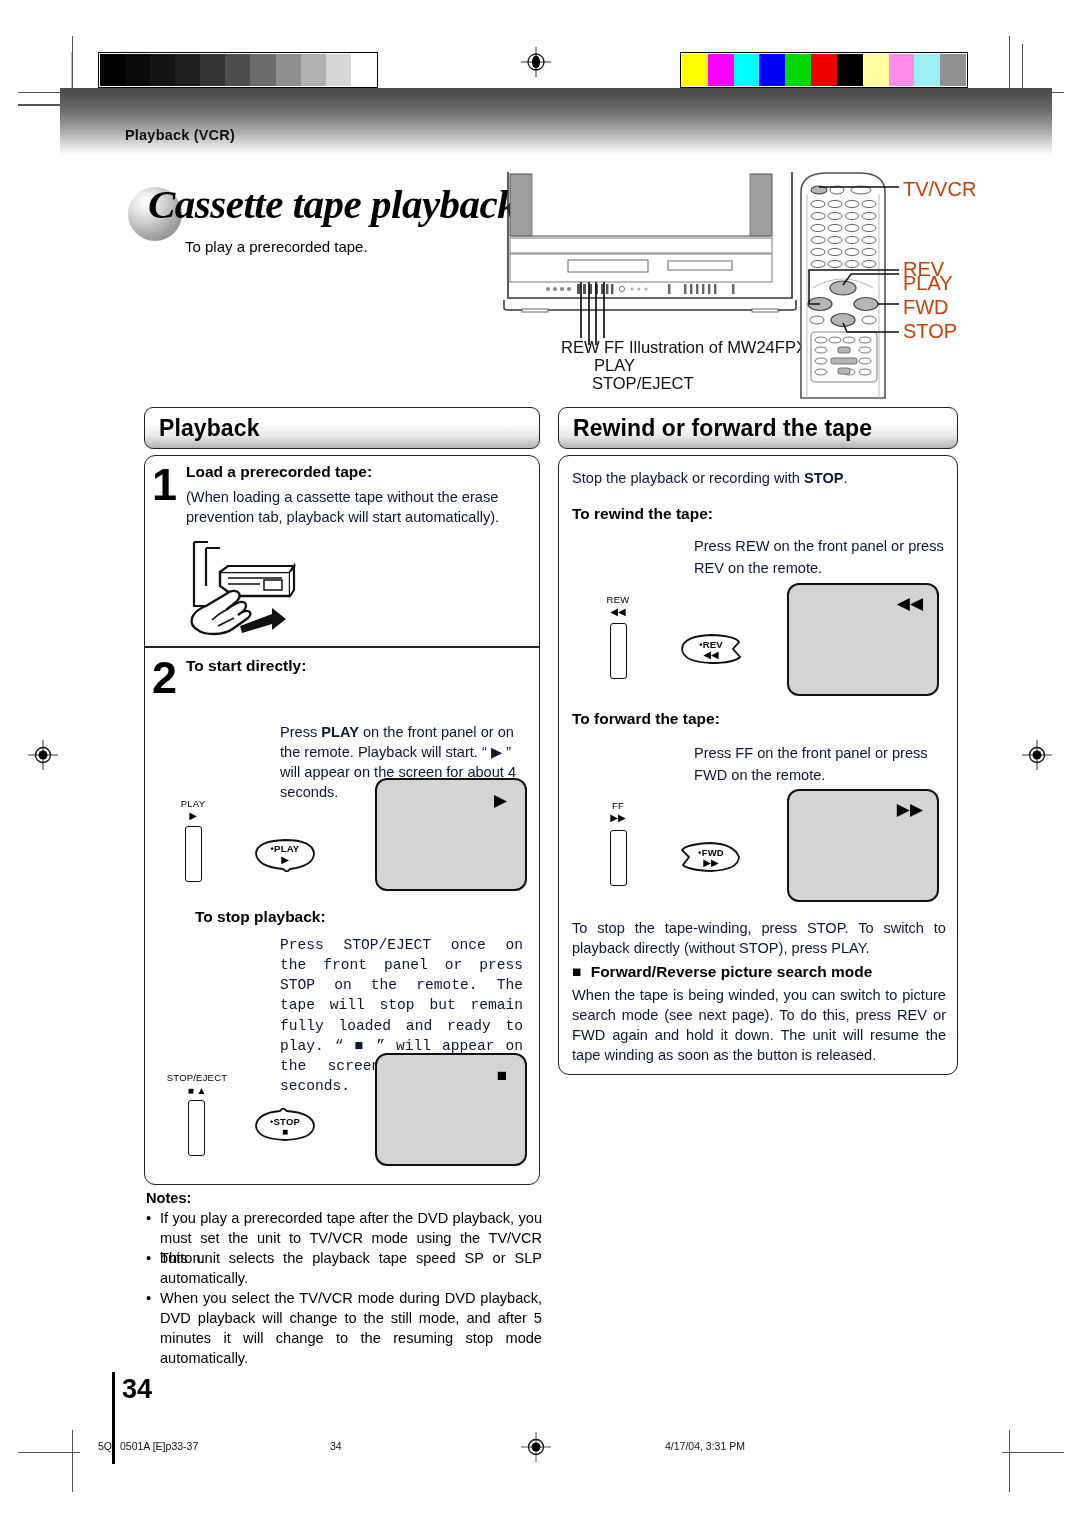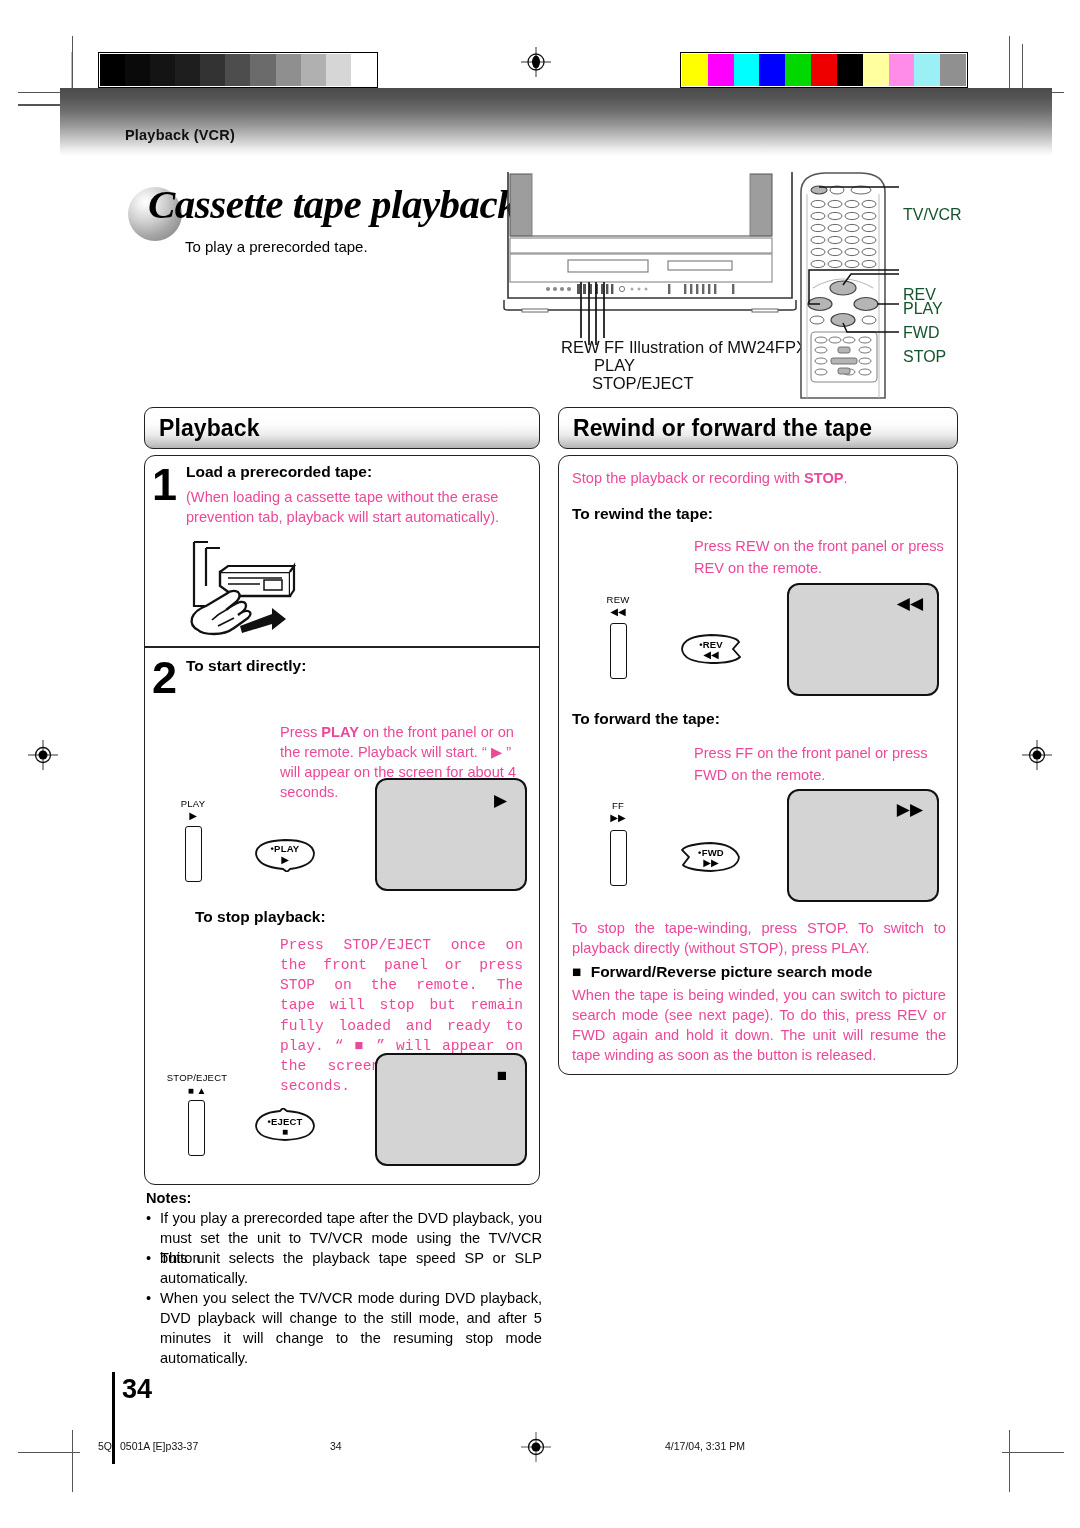--- a/index.html
+++ b/index.html
@@ -40,42 +40,42 @@
   }
   .title-text {
     position:absolute; left:20px; top:0px; font-family:"Liberation Serif", serif;
     font-style:italic; font-weight:bold; font-size:41px; letter-spacing:-0.5px; white-space:nowrap;
   }
   .title-sub { position:absolute; left:57px; top:58px; font-size:15px; }
 
   
   .illus { position:absolute; left:500px; top:170px; width:300px; height:175px; }
   .remote { position:absolute; left:795px; top:170px; width:110px; height:230px; }
-  .callout-label { position:absolute; font-size:16px; color:#14532d; white-space:nowrap;margin-top:28px; }
+  .callout-label { position:absolute; font-size:20px; color:#c2410c; white-space:nowrap; }
 
   .fp-label { position:absolute; font-size:16.5px; color:#111; white-space:nowrap; }
 
   
   .sect-head {
     position:absolute; height:42px; border:1.6px solid #222; border-radius:9px;
     background:linear-gradient(to bottom,#ffffff 0%,#fdfdfd 40%,#ebebeb 68%,#c9c9c9 88%,#b4b4b4 100%);
     display:flex; align-items:center;
   }
   .sect-head span { font-size:23px; font-weight:bold; padding-left:14px; letter-spacing:0.1px; }
 
   
   .panel { position:absolute; border:1.6px solid #222; border-radius:11px; background:#fff; }
   .panel-divider { position:absolute; height:1.5px; background:#222; }
 
   .stepnum {
     position:absolute; font-size:45px; font-weight:bold; font-family:"Liberation Sans", sans-serif;
     line-height:1;
   }
   .steptitle { position:absolute; font-size:15.5px; font-weight:bold; }
-  .bodytext { position:absolute; font-size:14.6px; line-height:1.38; color:#ec4899; }
+  .bodytext { position:absolute; font-size:14.6px; line-height:1.38; color:#0f172a; }
   .bodytext b { font-weight:bold; }
   .just { text-align:justify; }
 
   
   .btn-ill { position:absolute; }
   .btn-cap { position:absolute; font-size:9.5px; letter-spacing:0.2px; white-space:nowrap; text-align:center; }
   .btn-glyph { position:absolute; font-size:10px; text-align:center; white-space:nowrap; }
   .btn-bar {
     position:absolute; width:17px; height:56px; border:1.7px solid #111; border-radius:3px; background:#fff;
   }
@@ -399,21 +399,21 @@
 <div class="bodytext just" style="left:280px; top:935px; width:243px;font-family:Liberation Mono, monospace;">Press STOP/EJECT once on the front panel or press STOP on the remote. The tape will stop but remain fully loaded and ready to play. “ ■ ” will appear on the screen for about 4 seconds.</div>
 
 <div class="btn-cap" style="left:152px; top:1072px; width:90px;">STOP/EJECT</div>
 <div class="btn-glyph" style="left:152px; top:1085px; width:90px;">■ ▲</div>
 <div class="btn-bar" style="left:188px; top:1100px;"></div>
 
 <div class="rembtn" style="left:252px; top:1108px;">
   <svg width="66" height="34" viewBox="0 0 66 34" style="position:absolute;left:0;top:0;">
     <path d="M28 3 L31 0 L35 3 Q61 5 62 18 Q61 31 33 32 Q5 31 4 18 Q5 5 28 3 Z" fill="#fff" stroke="#111" stroke-width="1.8"></path>
   </svg>
-  <div class="rembtn-text" style="top:8px;">•EJECT</div>
+  <div class="rembtn-text" style="top:8px;">•STOP</div>
   <div class="rembtn-glyph" style="top:18px;">■</div>
 </div>
 
 <div class="screen" style="left:375px; top:1053px; width:152px; height:113px;">
   <div class="screen-icon" style="right:18px; top:12px;">■</div>
 </div>
 
 <div class="notes-title" style="left:146px; top:1190px;">Notes:</div>
 
 <div class="note-bullet" style="left:146px; top:1209px; width:396px;">

